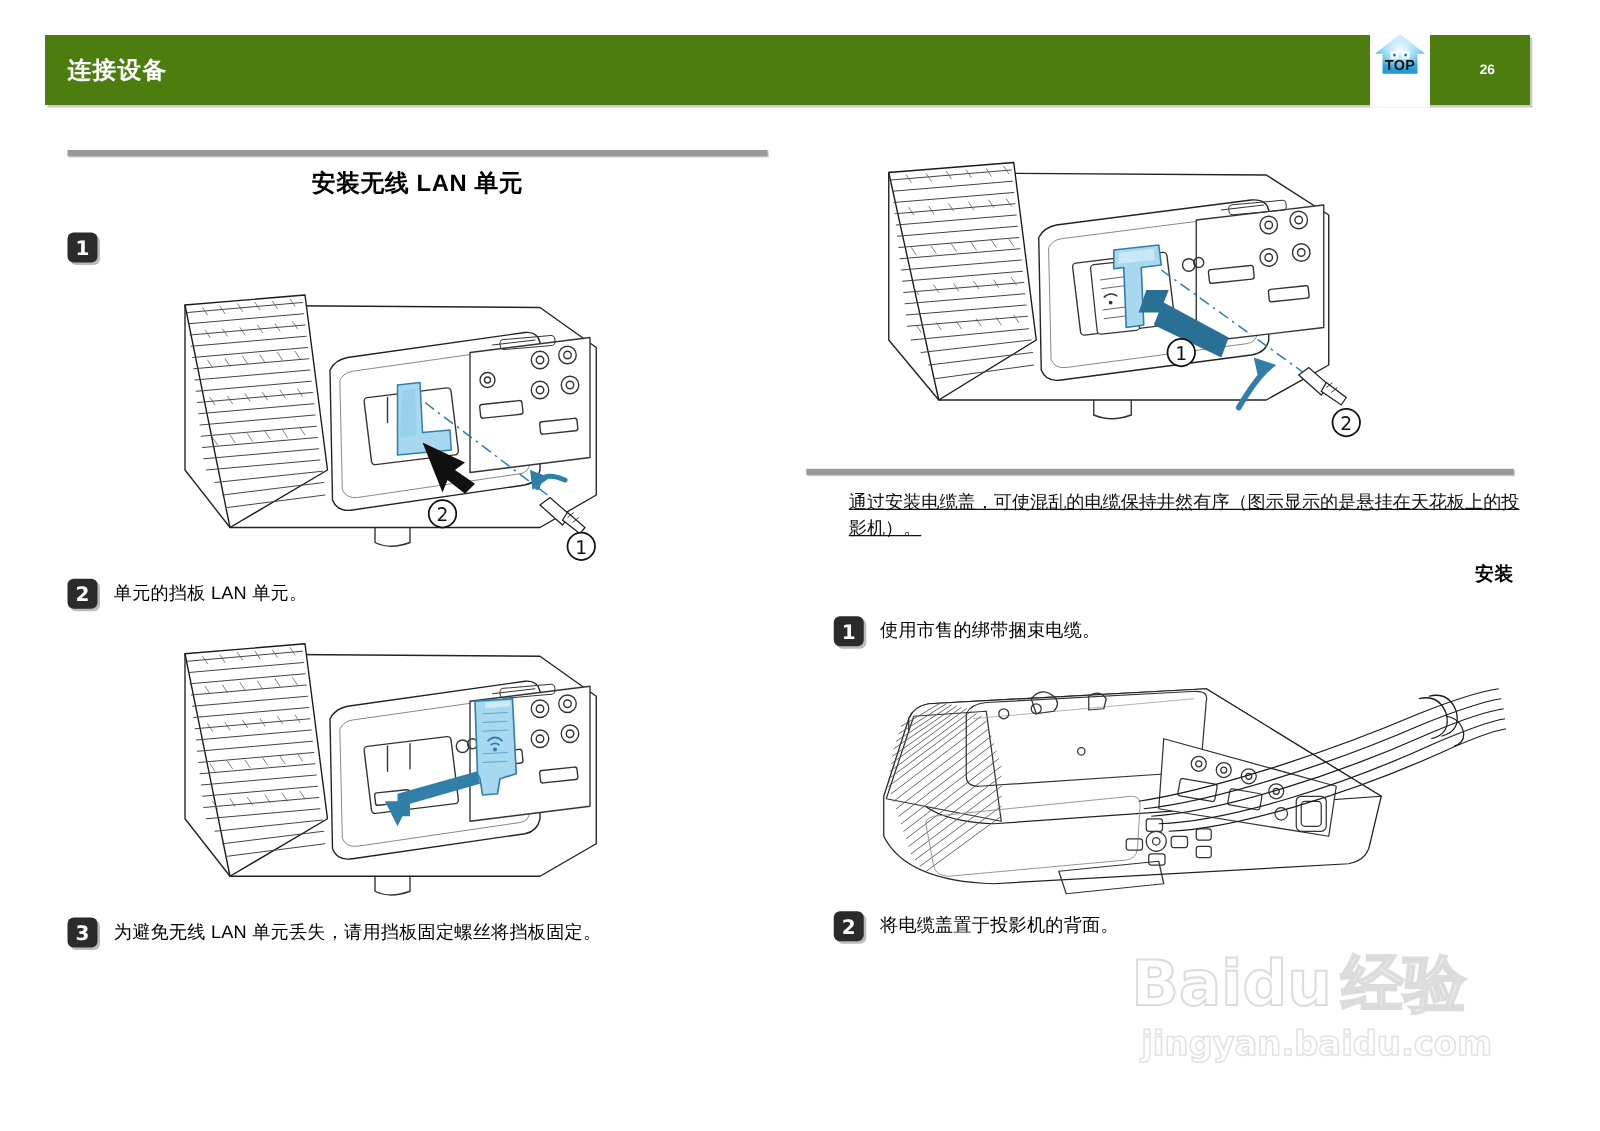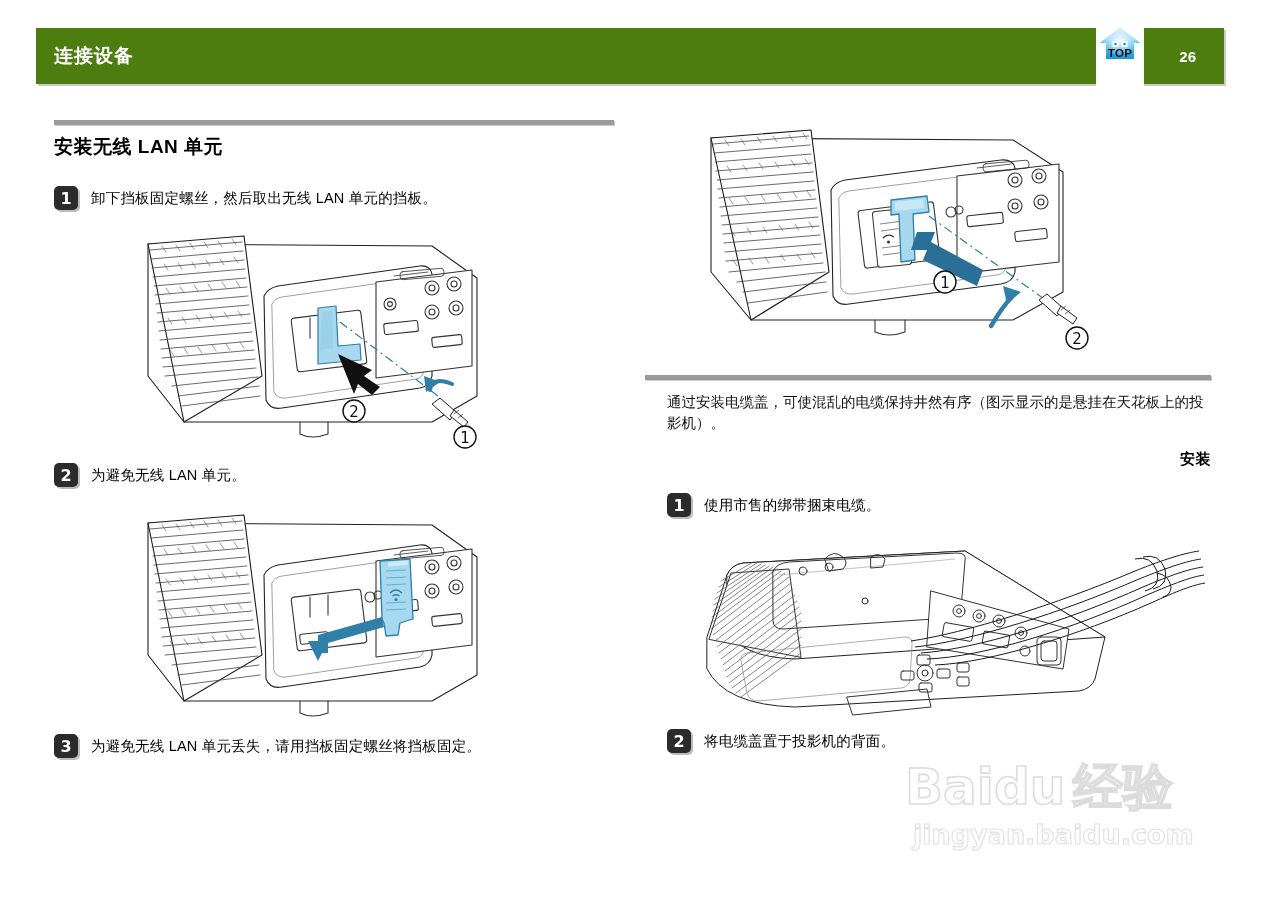--- a/index.html
+++ b/index.html
@@ -56,26 +56,26 @@
     line-height: 11px;
     margin-top: -12px;
     z-index: 3;
     letter-spacing: 0.3px;
   }
   .page-number {
     position: absolute;
     right: 28px; top: 50%;
     transform: translateY(-50%);
     color: #ffffff;
-    font-size: 15px;
+    font-size: 11px;
     font-weight: bold;
   }
 
   
-  .col-left  { position: absolute; left: 54px;  top: 120px; width: 560px; }
+  .col-left  { position: absolute; left: 54px;  top: 120px; width: 560px; text-align: center; }
   .col-right { position: absolute; left: 645px; top: 120px; width: 566px; }
 
   
   .sec-rule {
     height: 5px;
     background: #9a9a9d;
     box-shadow: 1px 1px 0 0 rgba(190,190,190,0.8);
   }
   .sec-heading {
     font-size: 19px;
@@ -191,21 +191,20 @@
   <div class="page-number">26</div>
 </div>
 
 <div class="col-left">
 
   <div class="sec-rule"></div>
   <h2 class="sec-heading">安装无线 LAN 单元</h2>
 
   <div class="step-row" style="margin-top:26px;">
     <div class="step-badge">1</div>
-    <div class="step-text">卸下挡板固定螺丝，然后取出无线 LAN 单元的挡板。</div>
   </div>
 
   <div class="figure" style="margin:16px 0 0 78px;">
     <svg width="360" height="225" viewBox="0 0 360 225">
       <g fill="none" stroke="#1a1a1a" stroke-width="1.1" stroke-linejoin="round" stroke-linecap="round">
 
         <path d="M16 18 L16 150 L52 196 L300 196 L345 170 L345 52 L300 20 Z" stroke="#222" fill="#fff"></path>
 
         <path d="M16 18 L112 10 L130 150 L52 196 Z" fill="#fff"></path>
 
@@ -322,21 +321,21 @@
         <circle cx="222" cy="185" r="11" fill="#fff" stroke="#111" stroke-width="1.4"></circle>
         <text x="222" y="191" font-family="DejaVu Sans, sans-serif" font-size="15" text-anchor="middle" fill="#111">2</text>
         <circle cx="333" cy="211" r="11" fill="#fff" stroke="#111" stroke-width="1.4"></circle>
         <text x="333" y="217" font-family="DejaVu Sans, sans-serif" font-size="15" text-anchor="middle" fill="#111">1</text>
       </g>
     </svg>
   </div>
 
   <div class="step-row" style="margin-top:12px;">
     <div class="step-badge">2</div>
-    <div class="step-text">为避免无线 LAN 单元。</div>
+    <div class="step-text">单元的挡板 LAN 单元。</div>
   </div>
 
   <div class="figure" style="margin:18px 0 0 78px;">
     <svg width="360" height="215" viewBox="0 0 360 215">
       <g fill="none" stroke="#1a1a1a" stroke-width="1.1" stroke-linejoin="round" stroke-linecap="round">
         <path d="M16 18 L16 150 L52 196 L300 196 L345 170 L345 52 L300 20 Z" stroke="#222" fill="#fff"></path>
         <path d="M16 18 L112 10 L130 150 L52 196 Z" fill="#fff"></path>
         <g stroke="#444" stroke-width="0.8">
           <path d="M18 24 L110 16"></path>
             <path d="M19 33 L111 25"></path>
@@ -574,21 +573,21 @@
         <circle cx="250" cy="162" r="11" fill="#fff" stroke="#111" stroke-width="1.4"></circle>
         <text x="250" y="168" font-family="DejaVu Sans, sans-serif" font-size="15" text-anchor="middle" fill="#111">1</text>
         <circle cx="382" cy="218" r="11" fill="#fff" stroke="#111" stroke-width="1.4"></circle>
         <text x="382" y="224" font-family="DejaVu Sans, sans-serif" font-size="15" text-anchor="middle" fill="#111">2</text>
       </g>
     </svg>
   </div>
 
   <div class="sec-rule" style="margin-top:10px;"></div>
 
-  <p class="body-text" style="margin:12px 0 0 22px; width:540px;">通过安装电缆盖，可使混乱的电缆保持井然有序（图示显示的是悬挂在天花板上的投影机）。</p>
+  <p class="body-text" style="margin:12px 0 0 34px; width:540px;text-decoration:underline;">通过安装电缆盖，可使混乱的电缆保持井然有序（图示显示的是悬挂在天花板上的投影机）。</p>
 
   <h3 class="sub-heading" style="margin-top:16px;text-align:right;">安装</h3>
 
   <div class="step-row" style="margin-top:24px; margin-left:22px;">
     <div class="step-badge">1</div>
     <div class="step-text">使用市售的绑带捆束电缆。</div>
   </div>
 
   <div class="figure" style="margin:12px 0 0 20px;">
     <svg width="540" height="190" viewBox="0 0 540 190">

